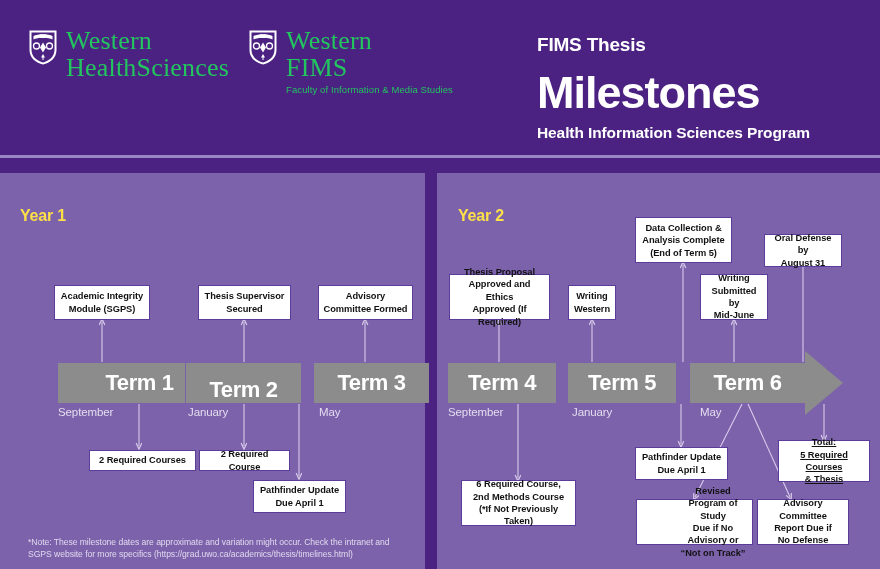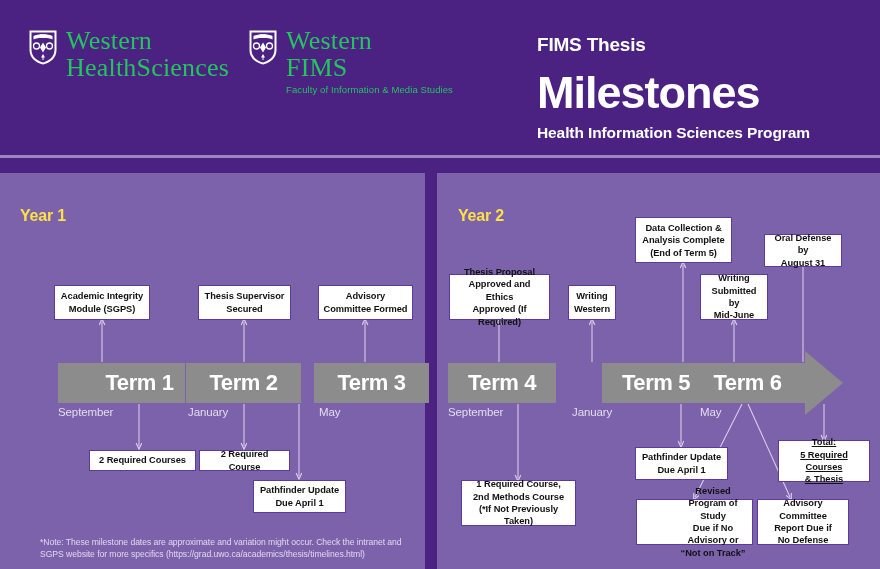--- a/index.html
+++ b/index.html
@@ -54,21 +54,21 @@
     padding: 3px 4px; letter-spacing: -.05px;
   }
   .box u { text-decoration: underline; }
 
   
   .arrow { position: absolute; overflow: visible; }
 
   
   .footnote {
     position: absolute; left: 28px; top: 537px; width: 380px;
-    color: #E0D8EE; font-size: 8.6px; line-height: 11.5px; letter-spacing: -.05px; margin-left: 12px;
+    color: #E0D8EE; font-size: 8.6px; line-height: 11.5px; letter-spacing: -.05px;
   }
 </style>
 </head>
 <body>
 
 <div class="page">
 
   <div class="header">
 
     <div class="logo-block logo-hs">
@@ -119,35 +119,35 @@
     <div class="panel-title">Year 1</div>
   </div>
 
   <div class="panel panel-y2">
     <div class="panel-title">Year 2</div>
   </div>
 
   <div class="term" style="left:58px; top:363px; width:127px;padding-left:36px;">
     <span>Term 1</span>
   </div>
-  <div class="term" style="left:186px; top:363px; width:115px;">
+  <div class="term" style="left:186px; top:363px; width:115px;align-items:flex-end;">
     <span>Term 2</span>
   </div>
   <div class="term" style="left:314px; top:363px; width:115px;">
     <span>Term 3</span>
   </div>
 
   <div class="month" style="left:58px; top:406px;">September</div>
   <div class="month" style="left:188px; top:406px;">January</div>
   <div class="month" style="left:319px; top:406px;">May</div>
 
   <div class="term" style="left:448px; top:363px; width:108px;">
     <span>Term 4</span>
   </div>
-  <div class="term" style="left:568px; top:363px; width:108px;margin-left:34px;">
+  <div class="term" style="left:568px; top:363px; width:108px;">
     <span>Term 5</span>
   </div>
   <div class="term" style="left:690px; top:363px; width:115px;">
     <span>Term 6</span>
   </div>
   <div class="term-arrow-head" style="left:805px; top:351px;"></div>
 
   <div class="month" style="left:448px; top:406px;">September</div>
   <div class="month" style="left:572px; top:406px;">January</div>
   <div class="month" style="left:700px; top:406px;">May</div>
@@ -251,21 +251,21 @@
 
   <div class="box" style="left:764px; top:234px; width:78px; height:33px;">
     <div>
       <div>Oral Defense by</div>
       <div>August 31</div>
     </div>
   </div>
 
   <div class="box" style="left:461px; top:480px; width:115px; height:46px;">
     <div>
-      <div>1 Required Course,</div>
+      <div>6 Required Course,</div>
       <div>2nd Methods Course</div>
       <div>(*If Not Previously Taken)</div>
     </div>
   </div>
 
   <div class="box" style="left:635px; top:447px; width:93px; height:33px;">
     <div>
       <div>Pathfinder Update</div>
       <div>Due April 1</div>
     </div>

